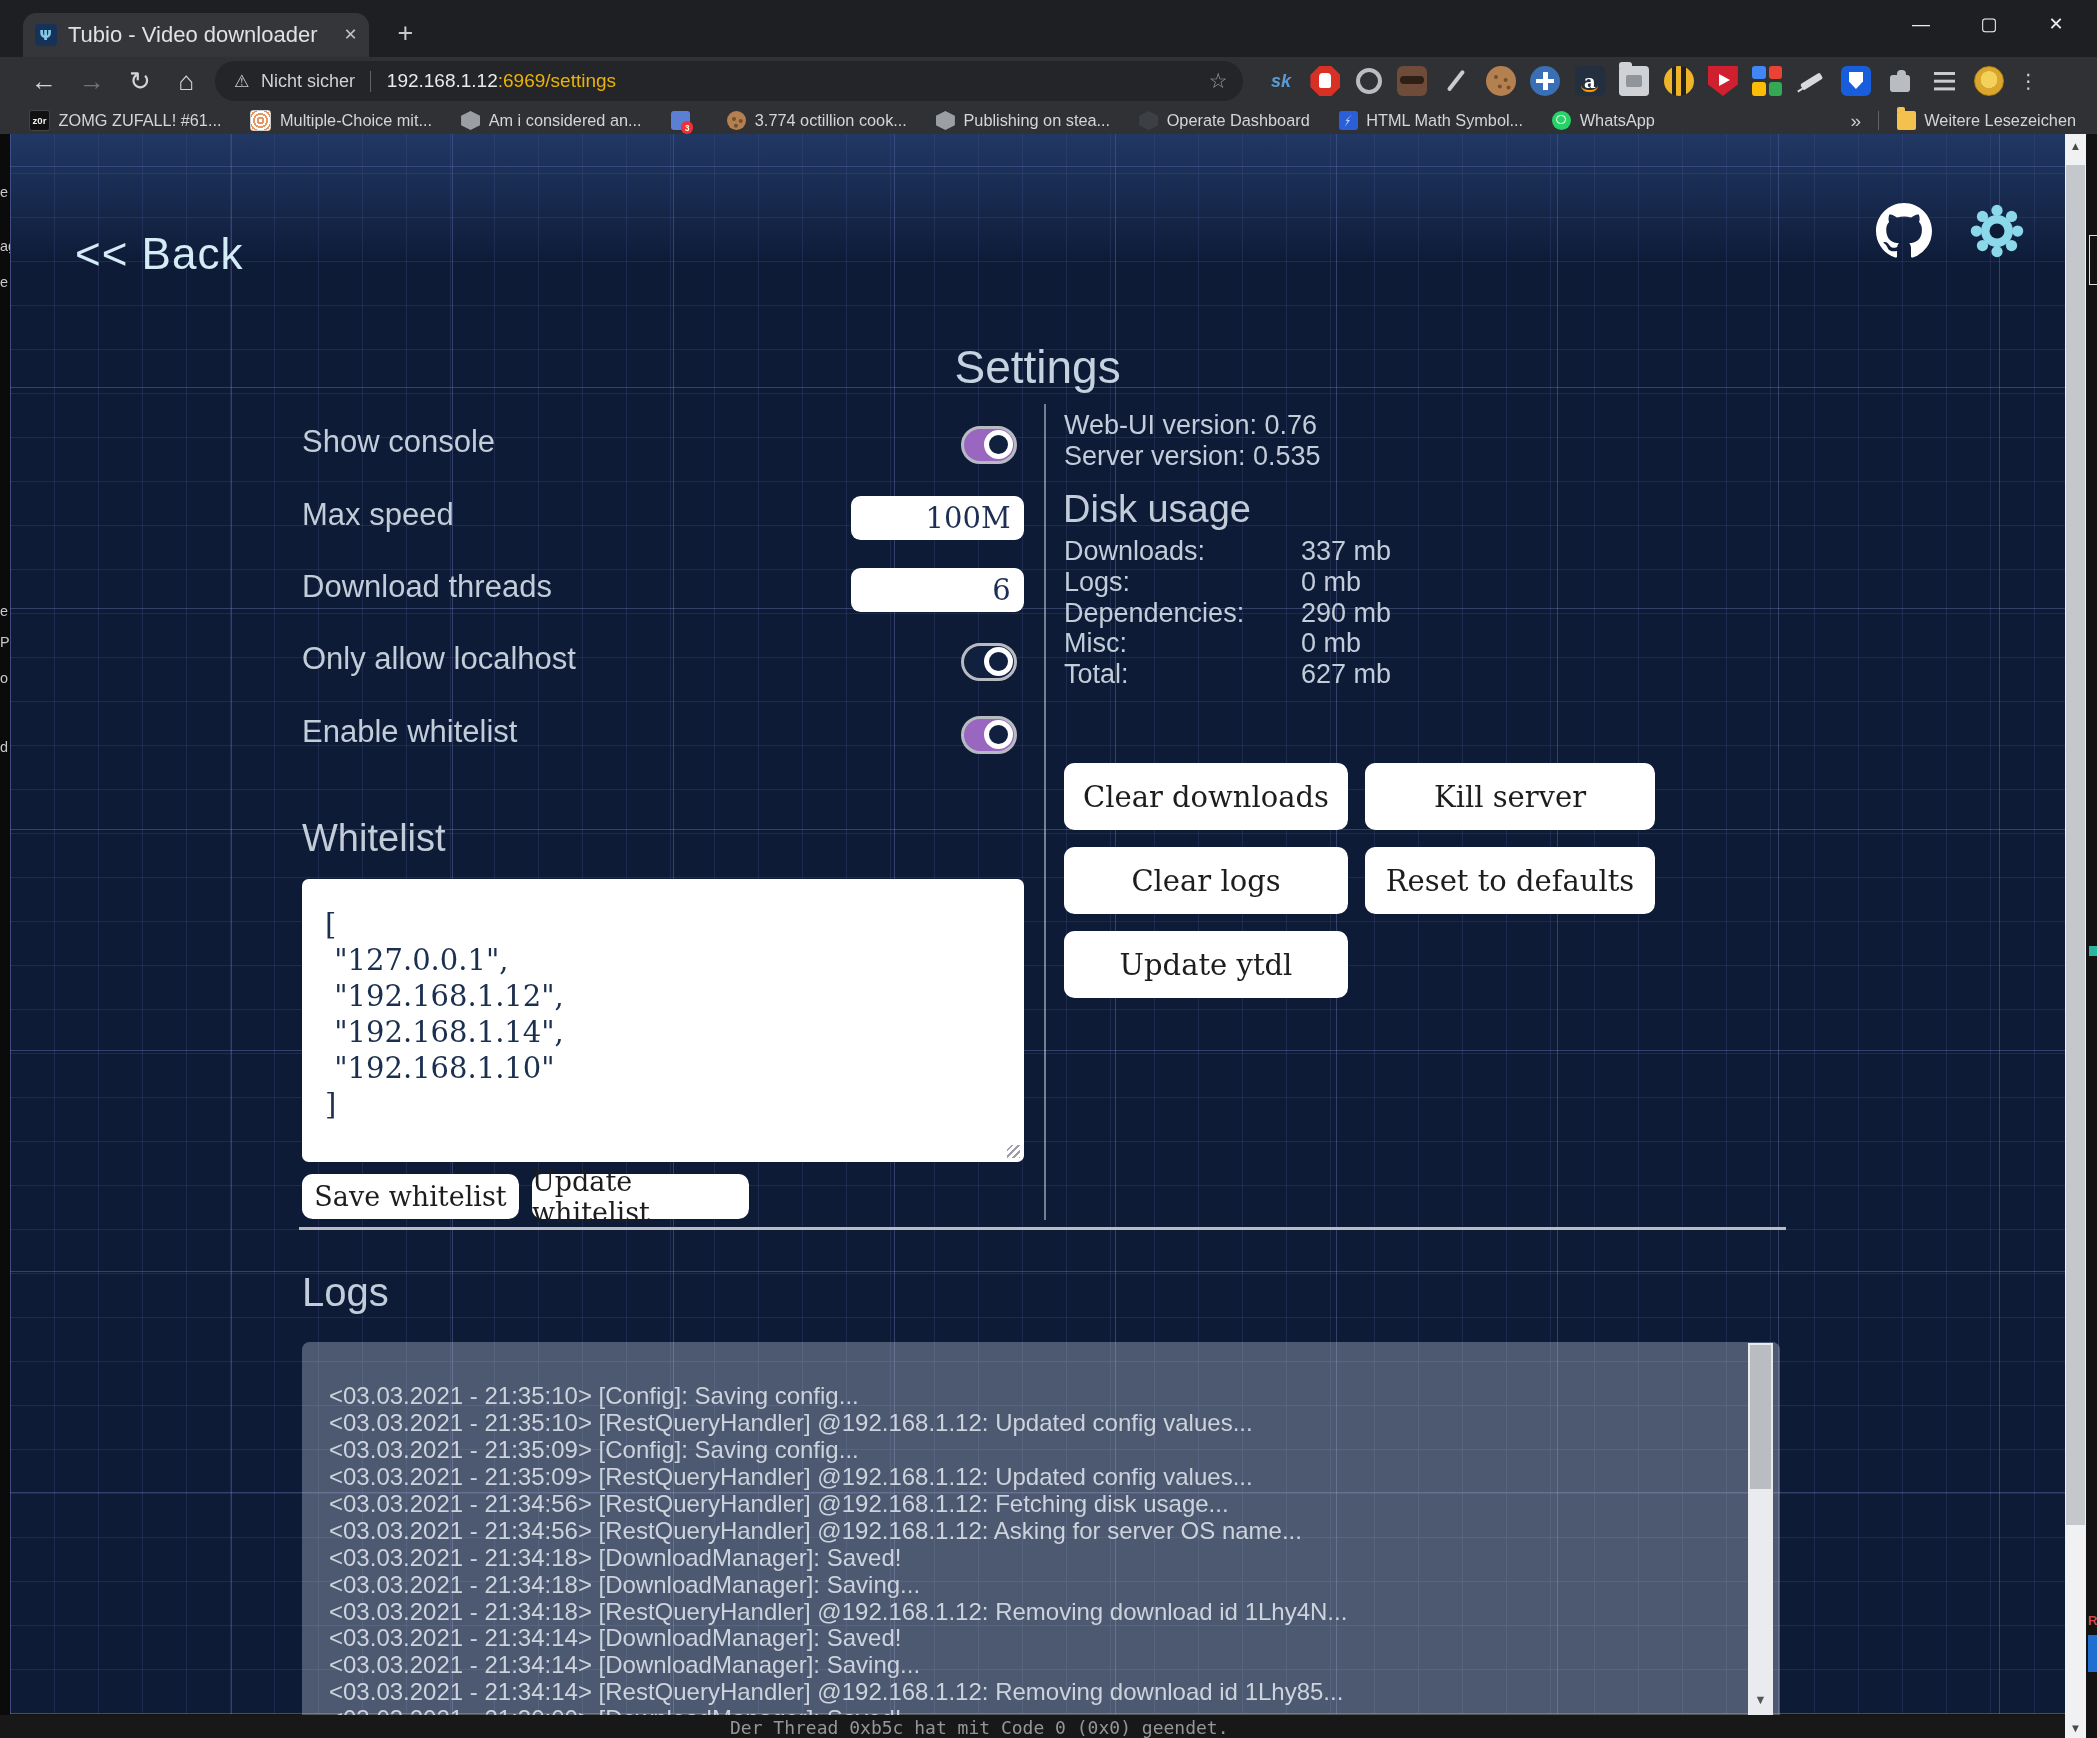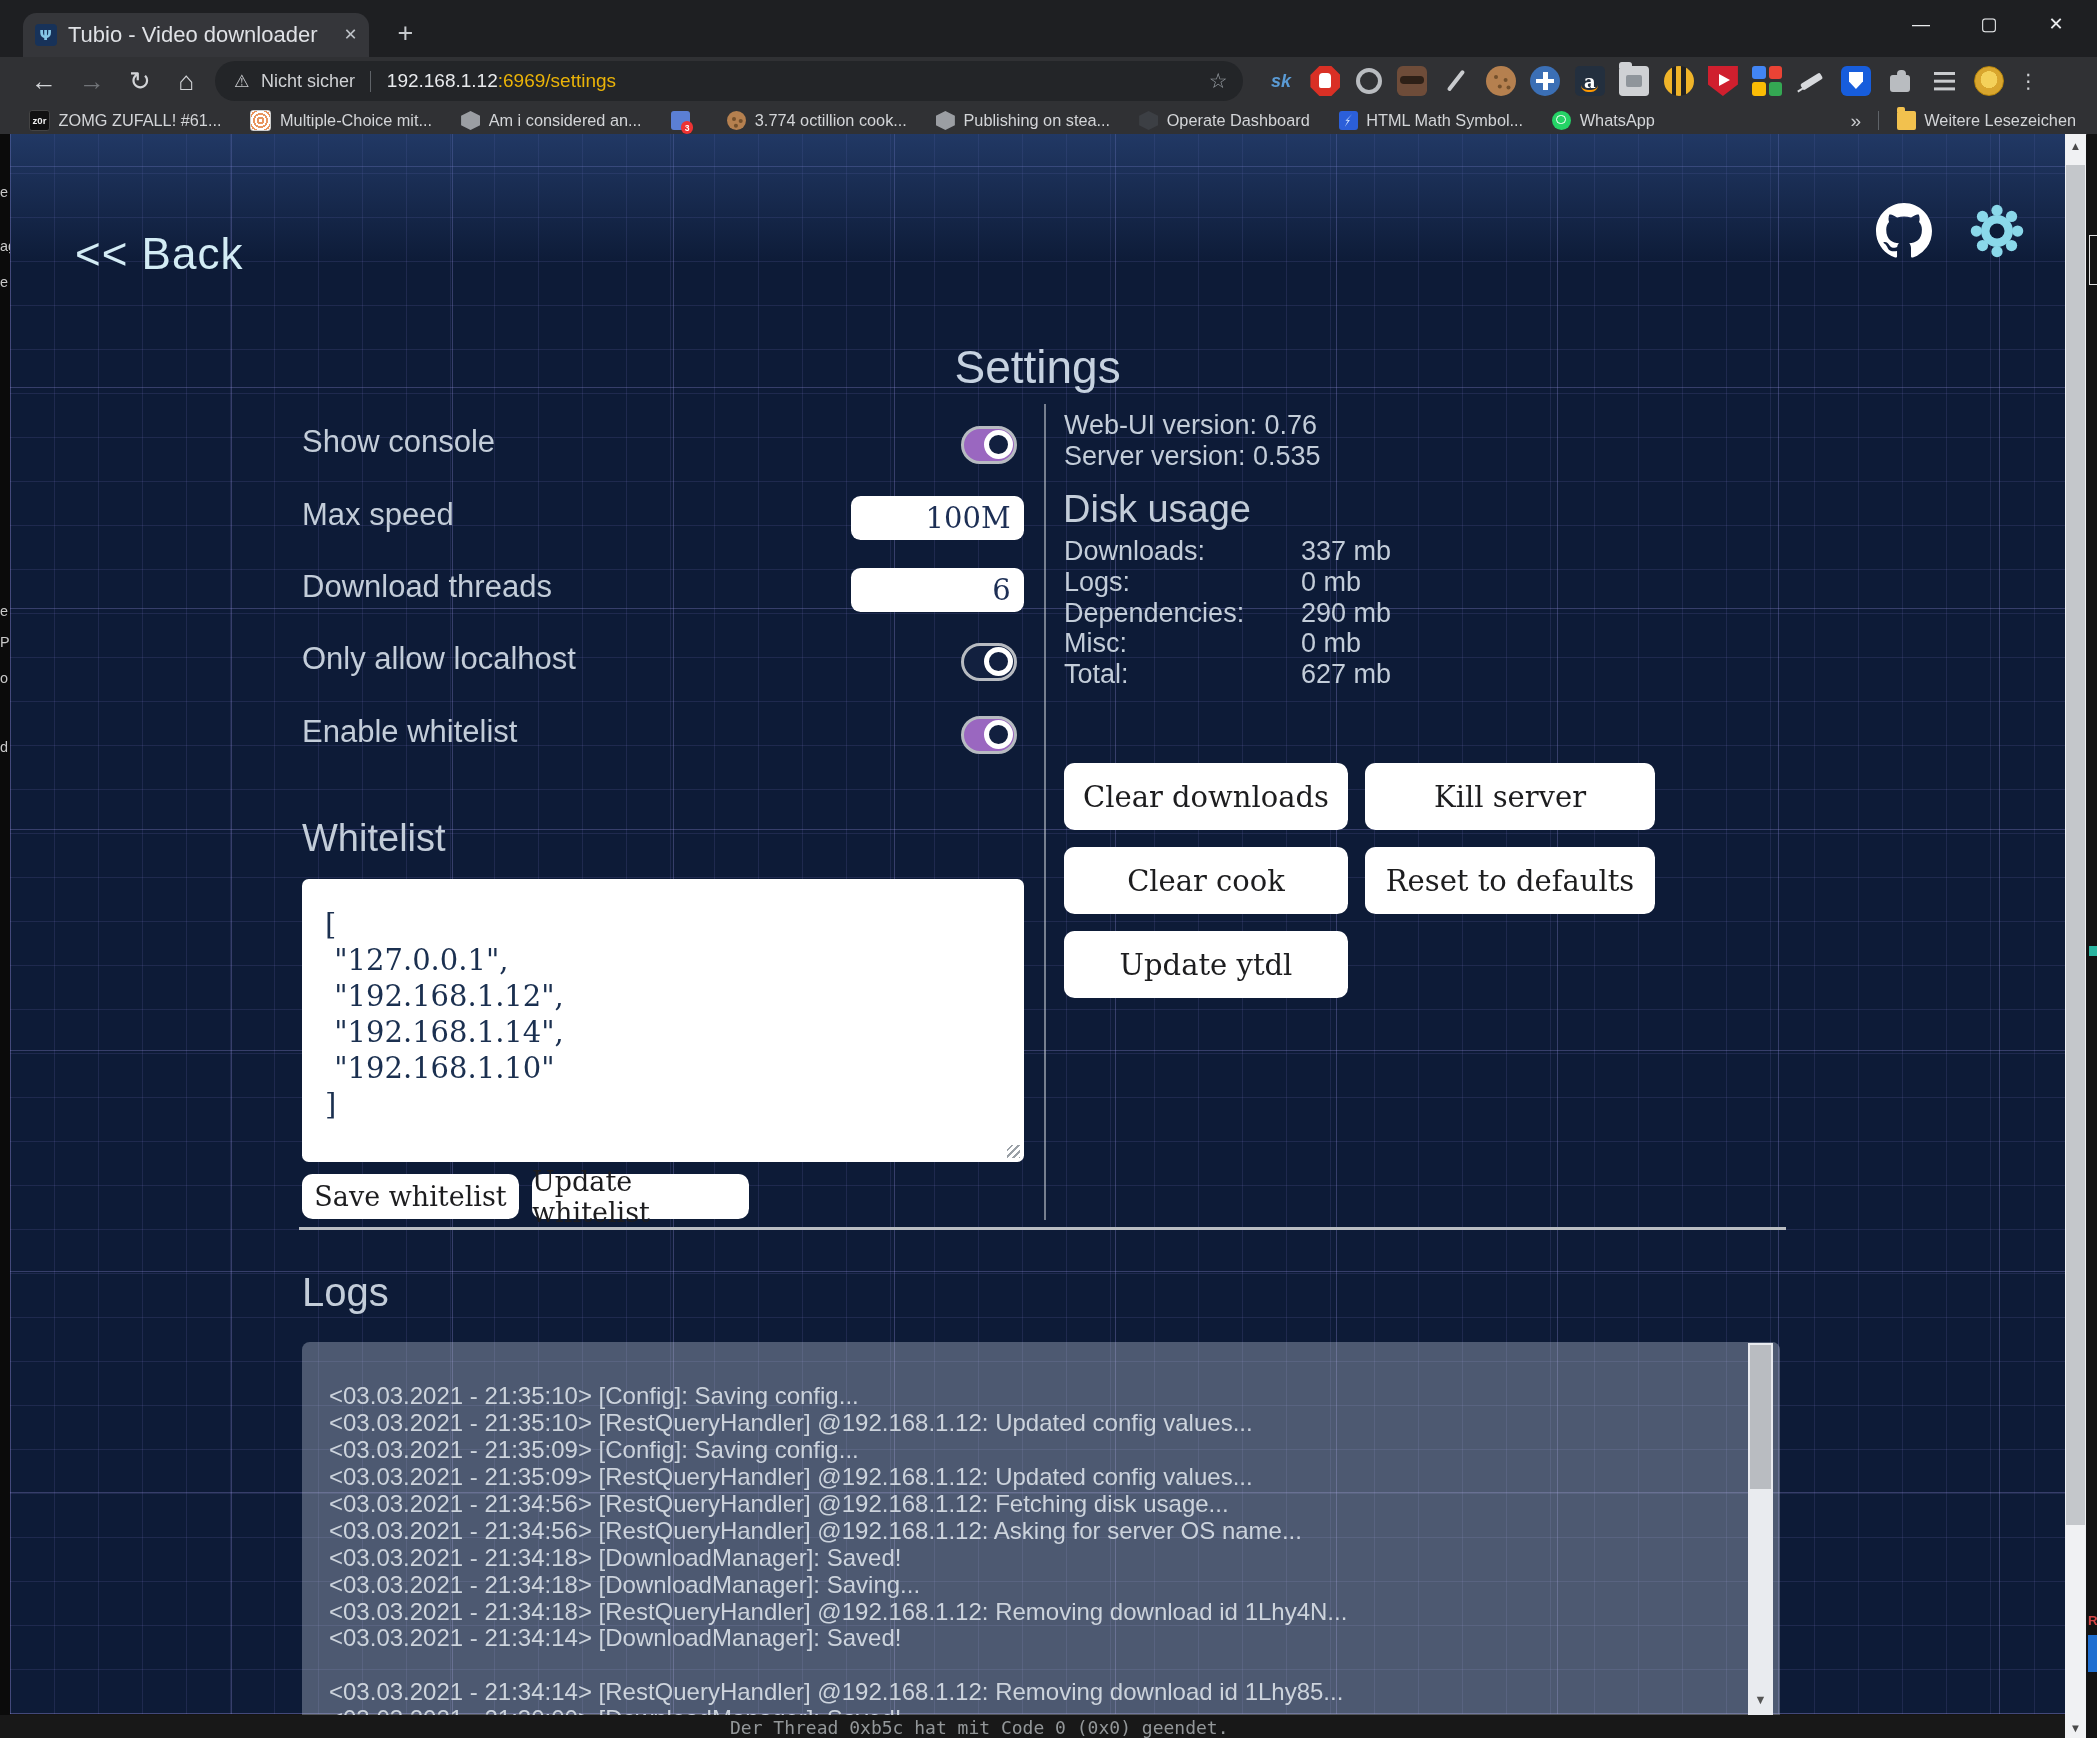--- a/index.html
+++ b/index.html
@@ -372,38 +372,39 @@
   <div class="abs info du-val" style="top:567px;">0 mb</div>
   <div class="abs info" style="left:1064px;top:598px;">Dependencies:</div>
   <div class="abs info du-val" style="top:598px;">290 mb</div>
   <div class="abs info" style="left:1064px;top:628px;">Misc:</div>
   <div class="abs info du-val" style="top:628px;">0 mb</div>
   <div class="abs info" style="left:1064px;top:659px;">Total:</div>
   <div class="abs info du-val" style="top:659px;">627 mb</div>
 
   <div class="abs btn big" style="left:1064px;top:763px;width:284px;height:67px;">Clear downloads</div>
   <div class="abs btn big" style="left:1365px;top:763px;width:290px;height:67px;">Kill server</div>
-  <div class="abs btn big" style="left:1064px;top:847px;width:284px;height:67px;">Clear cook</div>
+  <div class="abs btn big" style="left:1064px;top:847px;width:284px;height:67px;">Clear logs</div>
   <div class="abs btn big" style="left:1064px;top:931px;width:284px;height:67px;">Update ytdl</div>
   <div class="abs btn big" style="left:1365px;top:847px;width:290px;height:67px;">Reset to defaults</div>
 
   <div class="abs hdiv"></div>
   <div class="abs h2" style="left:302px;top:1270px;font-size:40px;">Logs</div>
 
   <div class="abs logpanel">
     <div class="logline" style="top:40px;">&lt;03.03.2021 - 21:35:10&gt; [Config]: Saving config...</div>
     <div class="logline" style="top:67px;">&lt;03.03.2021 - 21:35:10&gt; [RestQueryHandler] @192.168.1.12: Updated config values...</div>
     <div class="logline" style="top:94px;">&lt;03.03.2021 - 21:35:09&gt; [Config]: Saving config...</div>
     <div class="logline" style="top:121px;">&lt;03.03.2021 - 21:35:09&gt; [RestQueryHandler] @192.168.1.12: Updated config values...</div>
     <div class="logline" style="top:148px;">&lt;03.03.2021 - 21:34:56&gt; [RestQueryHandler] @192.168.1.12: Fetching disk usage...</div>
     <div class="logline" style="top:175px;">&lt;03.03.2021 - 21:34:56&gt; [RestQueryHandler] @192.168.1.12: Asking for server OS name...</div>
     <div class="logline" style="top:202px;">&lt;03.03.2021 - 21:34:18&gt; [DownloadManager]: Saved!</div>
     <div class="logline" style="top:229px;">&lt;03.03.2021 - 21:34:18&gt; [DownloadManager]: Saving...</div>
     <div class="logline" style="top:256px;">&lt;03.03.2021 - 21:34:18&gt; [RestQueryHandler] @192.168.1.12: Removing download id 1Lhy4N...</div>
     <div class="logline" style="top:282px;">&lt;03.03.2021 - 21:34:14&gt; [DownloadManager]: Saved!</div>
+    <div class="logline" style="top:309px;">&lt;03.03.2021 - 21:34:14&gt; [DownloadManager]: Saving...</div>
     <div class="logline" style="top:336px;">&lt;03.03.2021 - 21:34:14&gt; [RestQueryHandler] @192.168.1.12: Removing download id 1Lhy85...</div>
     <div class="logline" style="top:363px;">&lt;03.03.2021 - 21:30:00&gt; [DownloadManager]: Saved!</div>
 
   </div>
   <div class="abs log-sb"></div>
   <div class="abs log-sb-thumb"></div>
   <div class="abs log-sb-arrow">▼</div>
 
   <div class="abs pg-sb"></div>
   <div class="abs pg-sb-arrow" style="top:140px;">▲</div>

